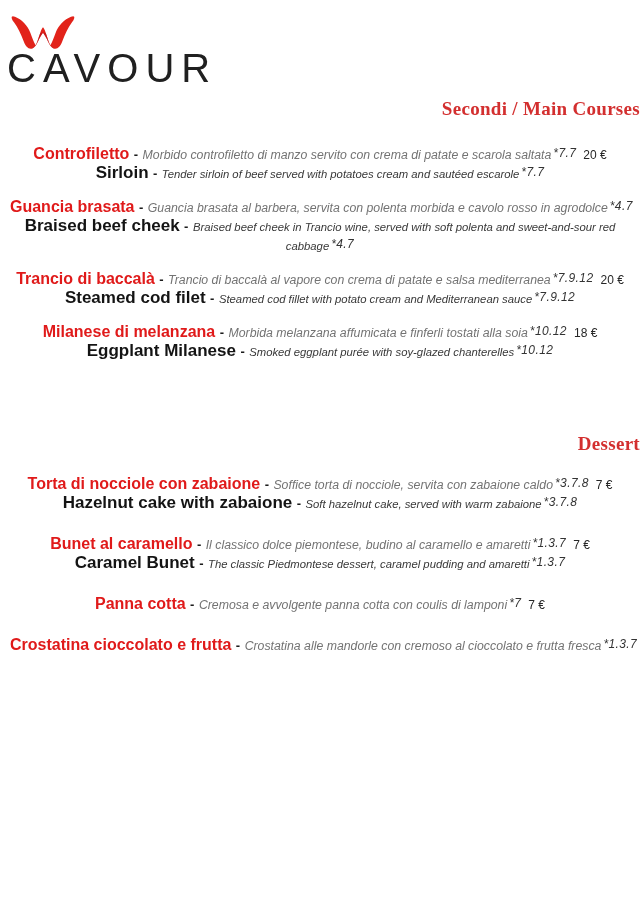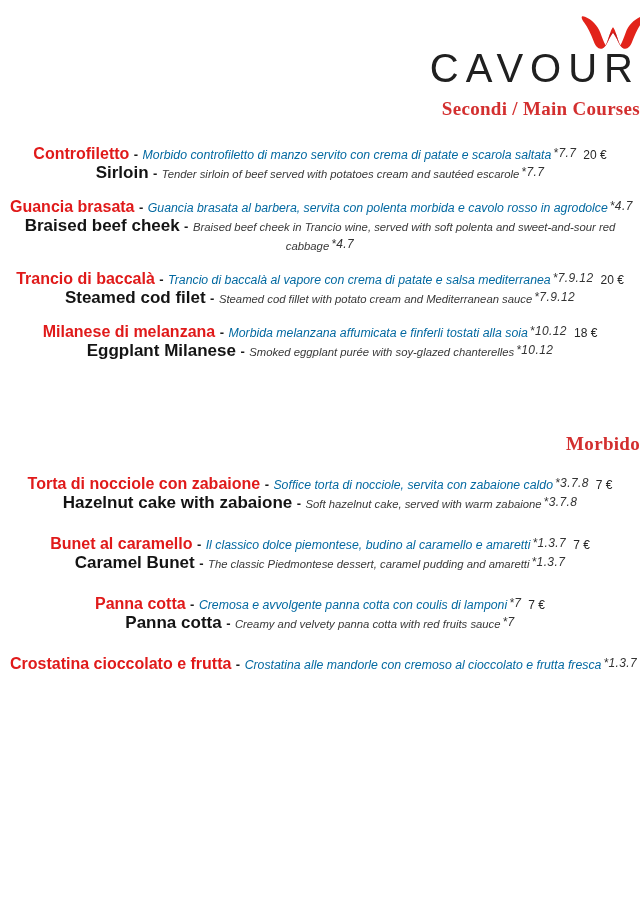--- a/index.html
+++ b/index.html
@@ -11,21 +11,21 @@
   *{margin:0;padding:0;box-sizing:border-box;}
   html,body{background:#ffffff;}
   body{
     width:640px;height:904px;margin:0 auto;position:relative;
     font-family:"Liberation Sans",sans-serif;color:var(--text-dark);
     overflow:hidden;
   }
   .page{padding-top:14px;}
 
   
-  .logo{ text-align:right; }
+  .logo{ text-align:left; }
   .horns-wrap{height:36px;line-height:0;transform:translateX(8px);}
   .brand{
     font-size:40px;
     letter-spacing:7px;
     font-weight:400;
     color:#202020;
     line-height:40px;
     margin-top:-2px;
     text-indent:7px; 
   }
@@ -57,21 +57,21 @@
   .line-it{white-space:nowrap;}
   .name-it{
     color:var(--accent-red);
     font-weight:bold;
     font-size:16px;
   }
   .dash{font-weight:bold;color:#1c1c1c;font-size:13px;}
   .desc-it{
     font-style:italic;
     font-size:12.3px;
-    color:#0369a1;
+    color:#737373;
   }
   .allergen{
     font-size:12px;
     color:#333333;
     vertical-align:2px;
     letter-spacing:0.4px;
     margin-left:2px;
     font-style:italic;
   }
   .price{
@@ -159,21 +159,21 @@
     <p class="line line-en">
       <span class="name-en">Eggplant Milanese</span>
       <span class="dash">-</span>
       <span class="desc-en">Smoked eggplant purée with soy-glazed chanterelles</span><span class="allergen allergen-en">*10.12</span>
     </p>
   </div>
 </div>
   </section>
 
   <section class="menu-section sec-1">
-    <h2 class="section-title">Morbido</h2>
+    <h2 class="section-title">Dessert</h2>
     <div class="items">
   <div class="menu-item">
     <p class="line line-it">
       <span class="name-it">Torta di nocciole con zabaione</span>
       <span class="dash">-</span>
       <span class="desc-it">Soffice torta di nocciole, servita con zabaione caldo</span><span class="allergen allergen-it">*3.7.8</span><span class="price">7 €</span>
     </p>
     <p class="line line-en">
       <span class="name-en">Hazelnut cake with zabaione</span>
       <span class="dash">-</span>
@@ -192,25 +192,20 @@
       <span class="dash">-</span>
       <span class="desc-en">The classic Piedmontese dessert, caramel pudding and amaretti</span><span class="allergen allergen-en">*1.3.7</span>
     </p>
   </div>
 
   <div class="menu-item">
     <p class="line line-it">
       <span class="name-it">Panna cotta</span>
       <span class="dash">-</span>
       <span class="desc-it">Cremosa e avvolgente panna cotta con coulis di lamponi</span><span class="allergen allergen-it">*7</span><span class="price">7 €</span>
-    </p>
-    <p class="line line-en">
-      <span class="name-en">Panna cotta</span>
-      <span class="dash">-</span>
-      <span class="desc-en">Creamy and velvety panna cotta with red fruits sauce</span><span class="allergen allergen-en">*7</span>
     </p>
   </div>
 
   <div class="menu-item">
     <p class="line line-it">
       <span class="name-it">Crostatina cioccolato e frutta</span>
       <span class="dash">-</span>
       <span class="desc-it">Crostatina alle mandorle con cremoso al cioccolato e frutta fresca</span><span class="allergen allergen-it">*1.3.7</span><span class="price">7 €</span>
     </p>
   </div>

